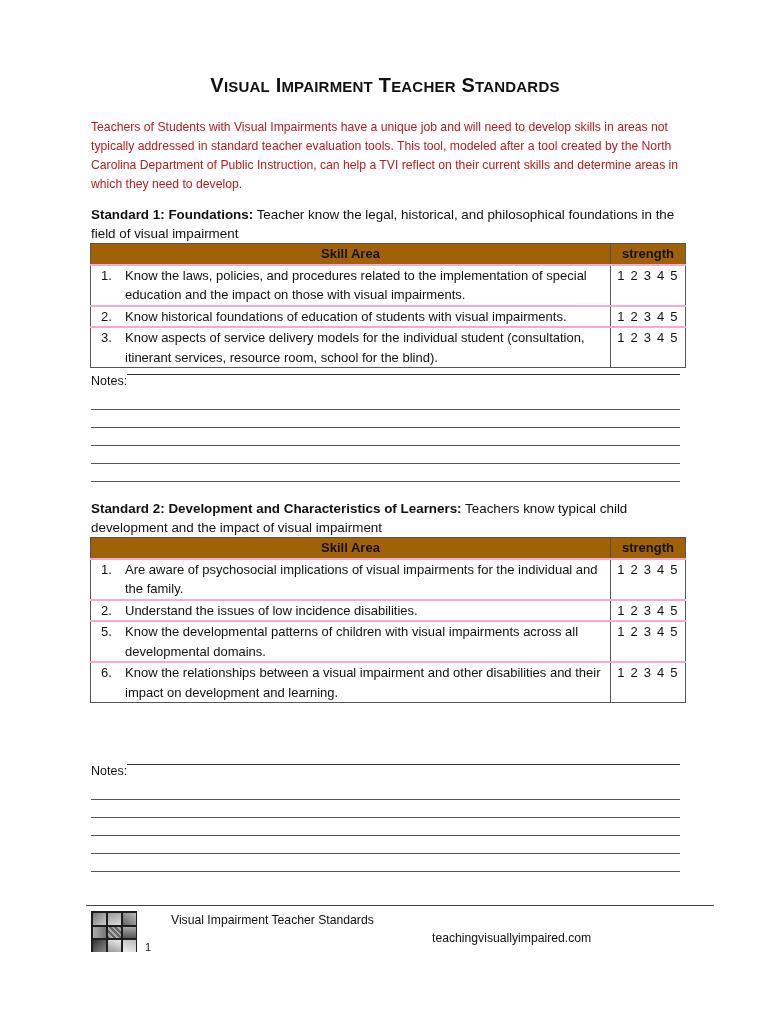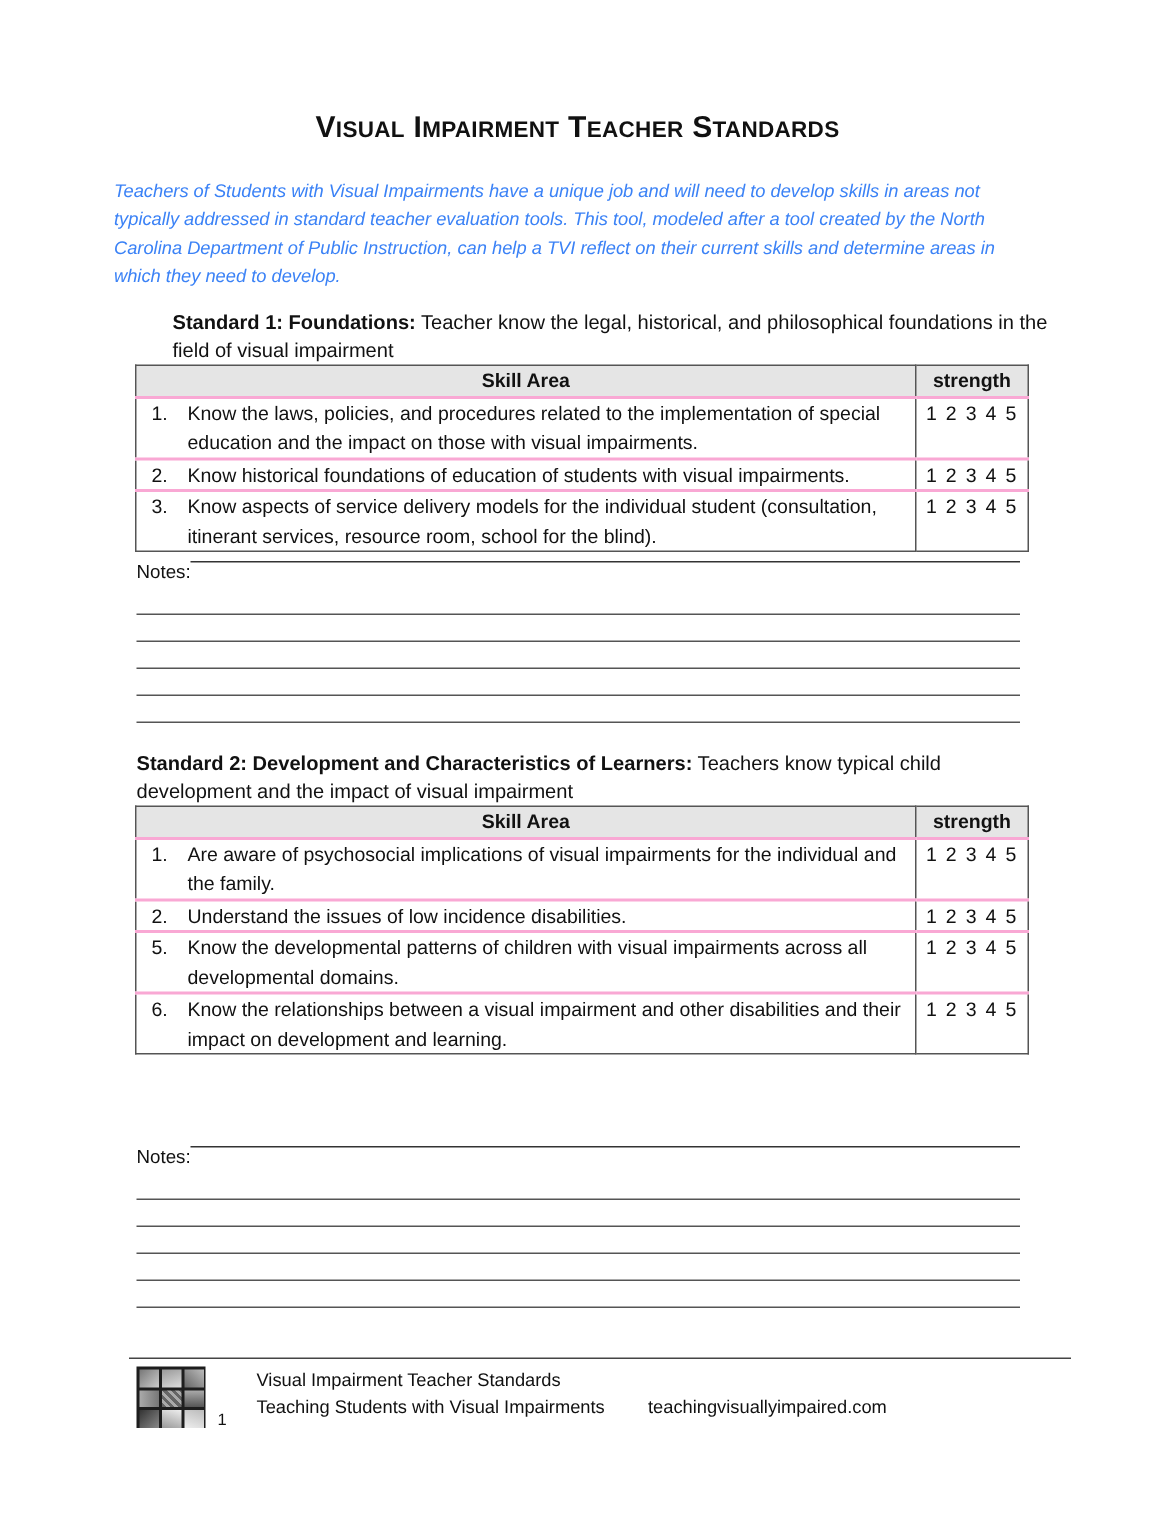--- a/index.html
+++ b/index.html
@@ -3,27 +3,27 @@
   <meta charset="utf-8">
   <style>
     html, body { margin: 0; padding: 0; background: #ffffff; }
     body { width: 770px; height: 1024px; position: relative; overflow: hidden;
            font-family: "Liberation Sans", sans-serif; color: #111; }
     .page { position: absolute; left: 0; top: 0; width: 734px; height: 1024px; }
     .title { position: absolute; top: 74px; left: 0; width: 770px; text-align: center;
              font-weight: bold; font-size: 20px; letter-spacing: 0.2px; color: #111; }
     .title .big { font-size: 20px; }
     .title .sm { font-size: 15px; }
-    .intro { position: absolute; left: 76px; top: 118px; width: 600px; font-style: italic;
-             font-size: 12.2px; line-height: 19px; color: #3b82f6; }
+    .intro { position: absolute; left: 91px; top: 118px; width: 600px; 
+             font-size: 12.2px; line-height: 19px; color: #b91c1c; }
     .std-heading { position: absolute; left: 91px; width: 600px; font-size: 13.4px; line-height: 19px; }
     .std-heading b { font-weight: bold; }
     table.skills { position: absolute; left: 90px; width: 596px; border-collapse: collapse;
                    font-size: 13px; line-height: 19.5px; }
-    table.skills th { background: #e5e5e5; font-weight: bold; text-align: center;
+    table.skills th { background: #a16207; font-weight: bold; text-align: center;
                       border: 1px solid #555; height: 19px; padding: 0; }
     table.skills td { border: 1px solid #555; vertical-align: top; padding: 0; }
     table.skills tr.row td { border-top: 2px solid #f9a8d4; }
     td.skill { padding-left: 10px !important; }
     .num { display: inline-block; width: 24px; }
     .skill-text { display: inline-block; vertical-align: top; width: 480px; }
     td.strength { width: 74px; text-align: center; letter-spacing: 1.2px; }
     .notes { position: absolute; left: 91px; width: 589px; font-size: 12.5px; }
     .notes-line1 { display: flex; align-items: flex-start; height: 18px; }
     .notes-label { white-space: nowrap; }
@@ -54,21 +54,21 @@
 
   <div class="title">
     <span><span class="big">V</span><span class="sm">ISUAL</span></span>
     <span><span class="big">I</span><span class="sm">MPAIRMENT</span></span>
     <span><span class="big">T</span><span class="sm">EACHER</span></span>
     <span><span class="big">S</span><span class="sm">TANDARDS</span></span>
   </div>
 
   <div class="intro">Teachers of Students with Visual Impairments have a unique job and will need to develop skills in areas not typically addressed in standard teacher evaluation tools. This tool, modeled after a tool created by the North Carolina Department of Public Instruction, can help a TVI reflect on their current skills and determine areas in which they need to develop.</div>
 
-  <div class="std-heading" style="top:205px;margin-left:24px;"><b>Standard 1: Foundations:</b><span> Teacher know the legal, historical, and philosophical foundations in the field of visual impairment</span></div>
+  <div class="std-heading" style="top:205px;"><b>Standard 1: Foundations:</b><span> Teacher know the legal, historical, and philosophical foundations in the field of visual impairment</span></div>
 
   <table class="skills" style="top:243px;">
     <tbody>
         <tr>
       <th>Skill Area</th>
       <th>strength</th>
     </tr>
     <tr class="row">
       <td class="skill"><span class="num">1.</span><span class="skill-text">Know the laws, policies, and procedures related to the implementation of special education and the impact on those with visual impairments.</span></td>
       <td class="strength">1 2 3 4 5</td>
@@ -143,17 +143,16 @@
       <span></span>
       <span></span>
       <span></span>
       <span></span>
       <span></span>
       <span></span>
   </div>
   <div class="page-num">1</div>
   <div class="footer-text">
     <div>Visual Impairment Teacher Standards</div>
-    <div>Teaching Students with Visual Impairments</div>
   </div>
   <div class="footer-url">teachingvisuallyimpaired.com</div>
 
 </div>
 
 </body></html>

